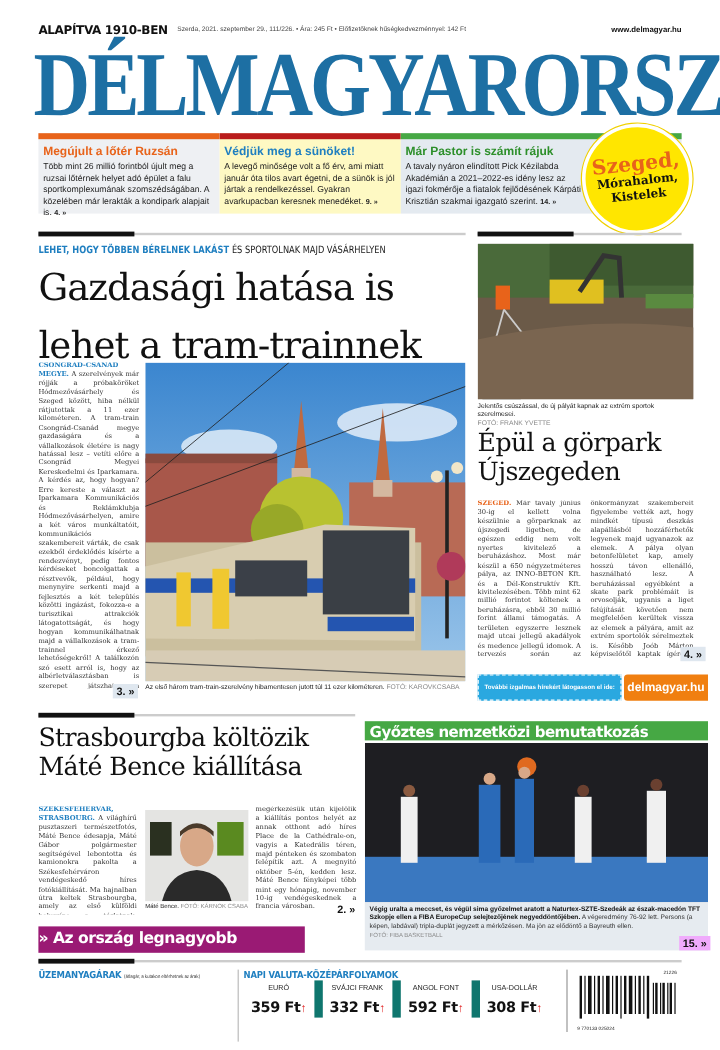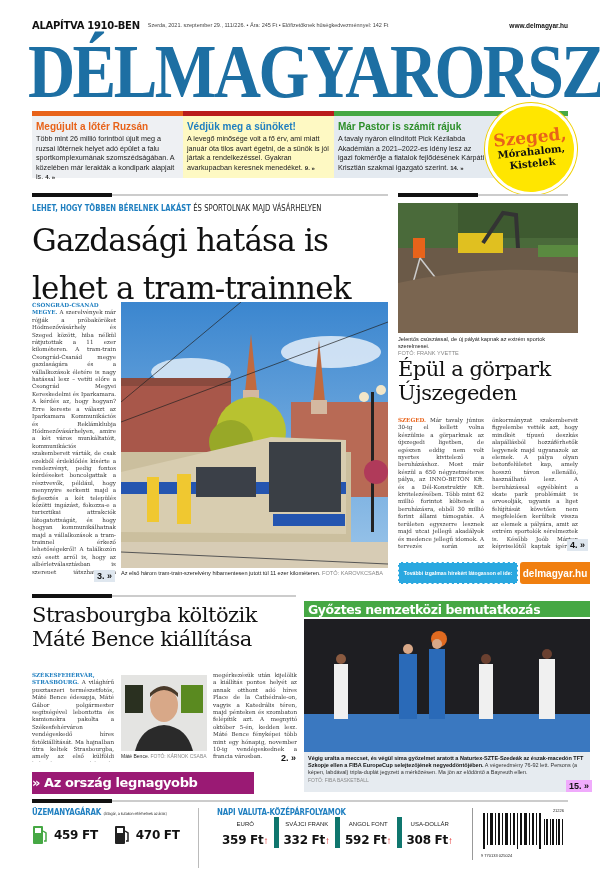--- a/index.html
+++ b/index.html
@@ -44,21 +44,21 @@
 .sport-cap{left:304px;top:752px;width:286px;height:40px;background:#e6ebf0;font-size:5.5px;line-height:7.2px;padding:3px 4px;color:#333}
 .sport-cap b{color:#111}
 .market{left:32px;top:772px;width:222px;height:22px;background:#9a1a74;color:#fff;font-family:"DejaVu Sans",sans-serif;font-weight:bold;font-size:13px;line-height:22px;padding-left:0;letter-spacing:-0.4px}
 .market .pg{font-size:8px;margin-left:4px}
 .fuel{left:32px;top:808px;width:158px;height:60px}
 .fx{left:198px;top:808px;width:260px;height:60px}
 .sectlabel{color:#1f7fc0;font-weight:bold;font-size:8px;font-family:"DejaVu Sans",sans-serif;letter-spacing:-0.2px;transform:scaleX(0.88);transform-origin:left;white-space:nowrap}
 .sectlabel small{font-size:4px;color:#333;font-weight:normal}
 .price{font-family:"DejaVu Sans",sans-serif;font-weight:bold;font-size:12px;color:#111;letter-spacing:-0.3px}
 .up{color:#e01818;font-size:10px}
-.fxcell{flex:1;text-align:center;border-right:5px solid #0f766e}
+.fxcell{flex:1;text-align:center;border-right:7px solid #0f766e}
 .fxcell:last-child{border-right:none}
 .fxcell .cur{font-size:6px;color:#222;margin-bottom:3px;margin-top:4px}
 .barcode{left:472px;top:808px;width:96px;height:52px;border-left:1px solid #999;padding-left:8px}
 </style>
 </head>
 <body>
 
 <div class="abs topbar">
   <span class="founded">ALAPÍTVA 1910-BEN</span>
   <span class="meta">Szerda, 2021. szeptember 29., 111/226. • Ára: 245 Ft • Előfizetőknek hűségkedvezménnyel: 142 Ft</span>
@@ -230,36 +230,22 @@
   <div style="color:#888;font-size:5px">FOTÓ: FIBA BASKETBALL</div>
 </div>
 <span class="abs pageref" style="left:566px;top:780px;background:#f0abfc">15. »</span>
 
 <div class="abs rule" style="left:32px;top:800px;width:536px"></div>
 <div class="abs fuel">
   <div class="sectlabel">
     <span>ÜZEMANYAGÁRAK</span>
     <small>(átlagár, a kutakon eltérhetnek az árak)</small>
   </div>
-  <div style="display:flex;align-items:center;margin-top:8px;gap:6px">
-    <svg width="16" height="20" viewBox="0 0 16 20">
-        <rect x="1" y="1" width="10" height="18" rx="1" fill="#46a844"></rect>
-        <rect x="3" y="3" width="6" height="5" fill="#fff"></rect>
-        <path d="M11,6 L14,8 L14,16 L12,16" fill="none" stroke="#46a844" stroke-width="1.5"></path>
-      </svg>
-    <span class="price">459 FT</span>
-    <svg width="16" height="20" viewBox="0 0 16 20" style="margin-left:10px">
-        <rect x="1" y="1" width="10" height="18" rx="1" fill="#222"></rect>
-        <rect x="3" y="3" width="6" height="5" fill="#fff"></rect>
-        <path d="M11,6 L14,8 L14,16 L12,16" fill="none" stroke="#222" stroke-width="1.5"></path>
-      </svg>
-    <span class="price">470 FT</span>
-  </div>
-</div>
-<div class="abs fx" style="border-left:1px solid #bbb;padding-left:18px">
+</div>
+<div class="abs fx" style="border-left:1px solid #bbb;padding-left:4px">
   <div class="sectlabel">NAPI VALUTA-KÖZÉPÁRFOLYAMOK</div>
   <div style="display:flex">
     <div class="fxcell">
       <div class="cur">EURÓ</div>
       <span class="price">359 Ft</span><span class="up">↑</span>
     </div>
     <div class="fxcell">
       <div class="cur">SVÁJCI FRANK</div>
       <span class="price">332 Ft</span><span class="up">↑</span>
     </div>

